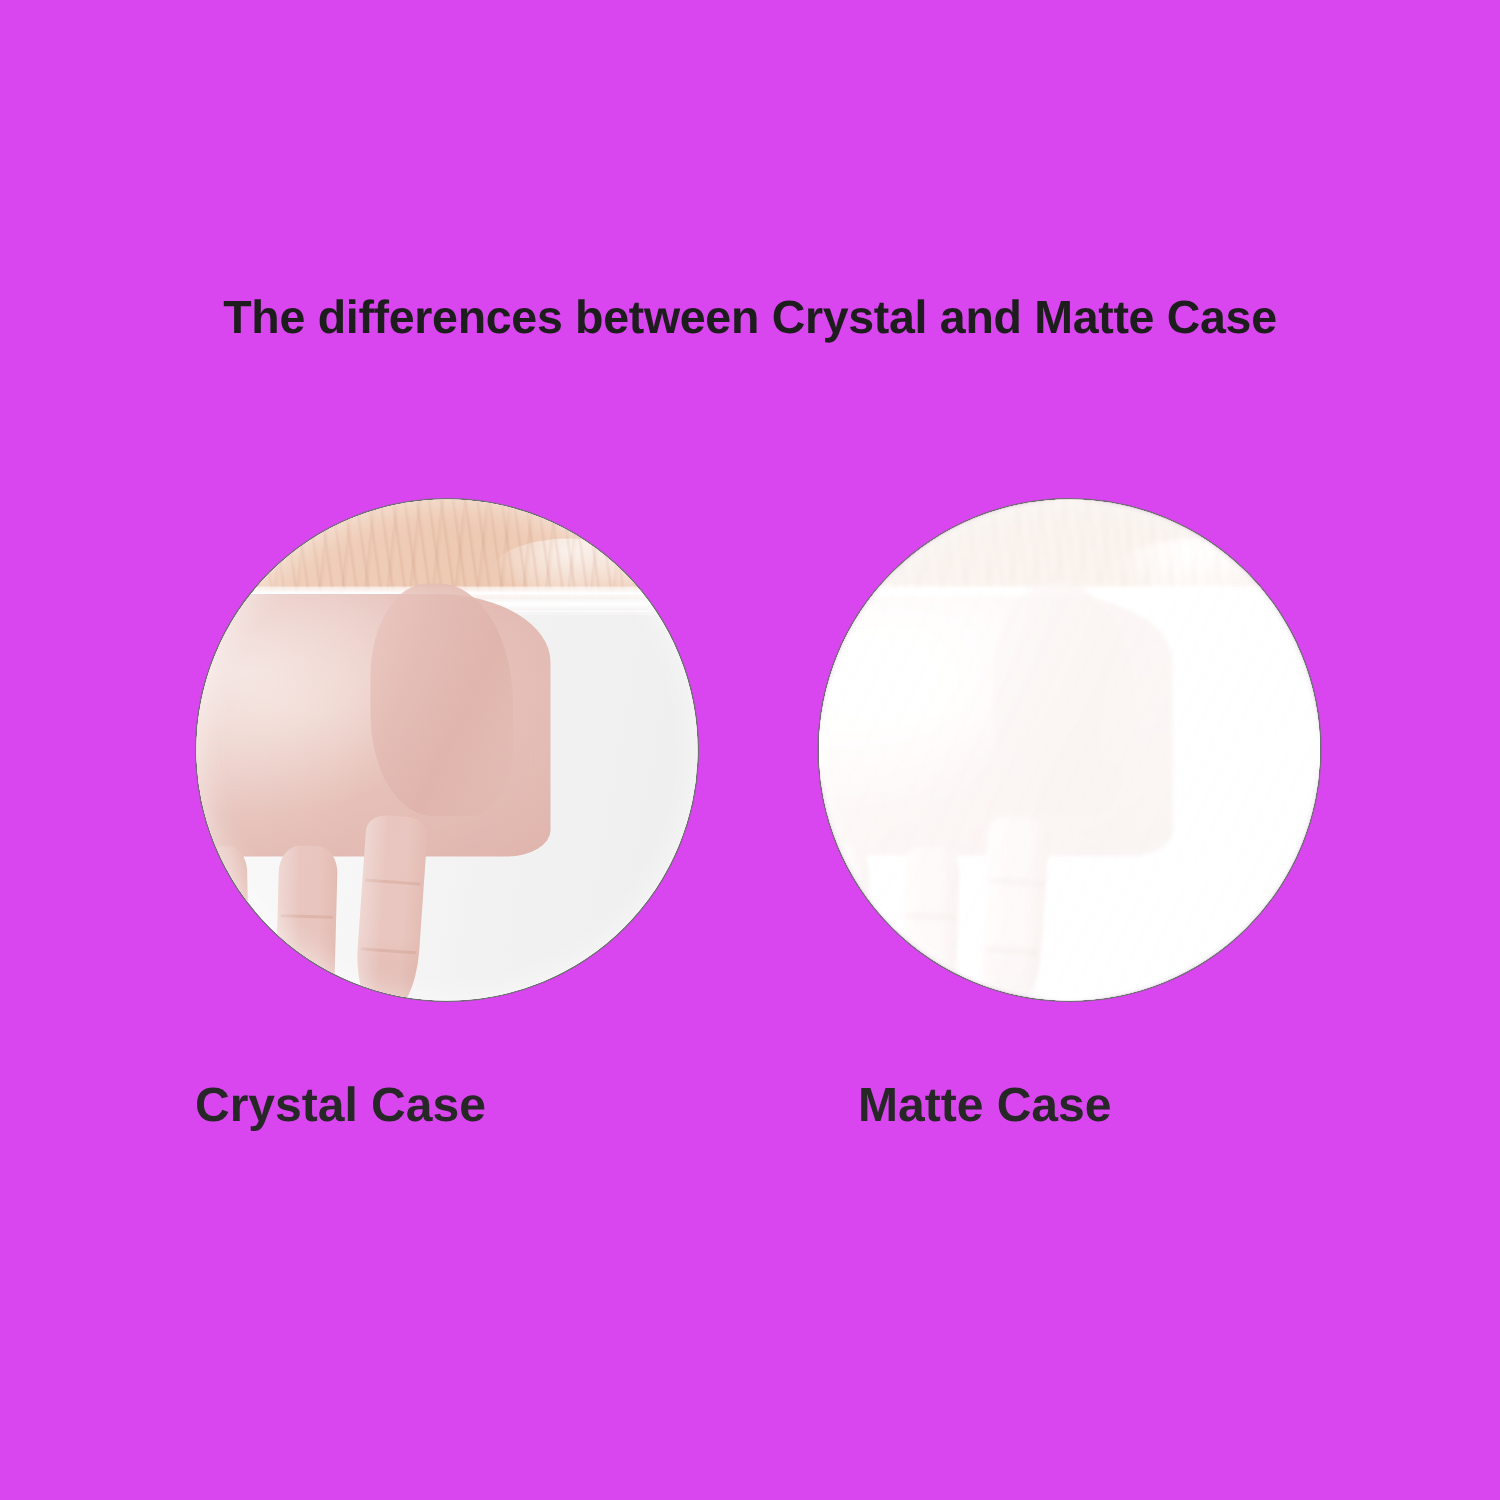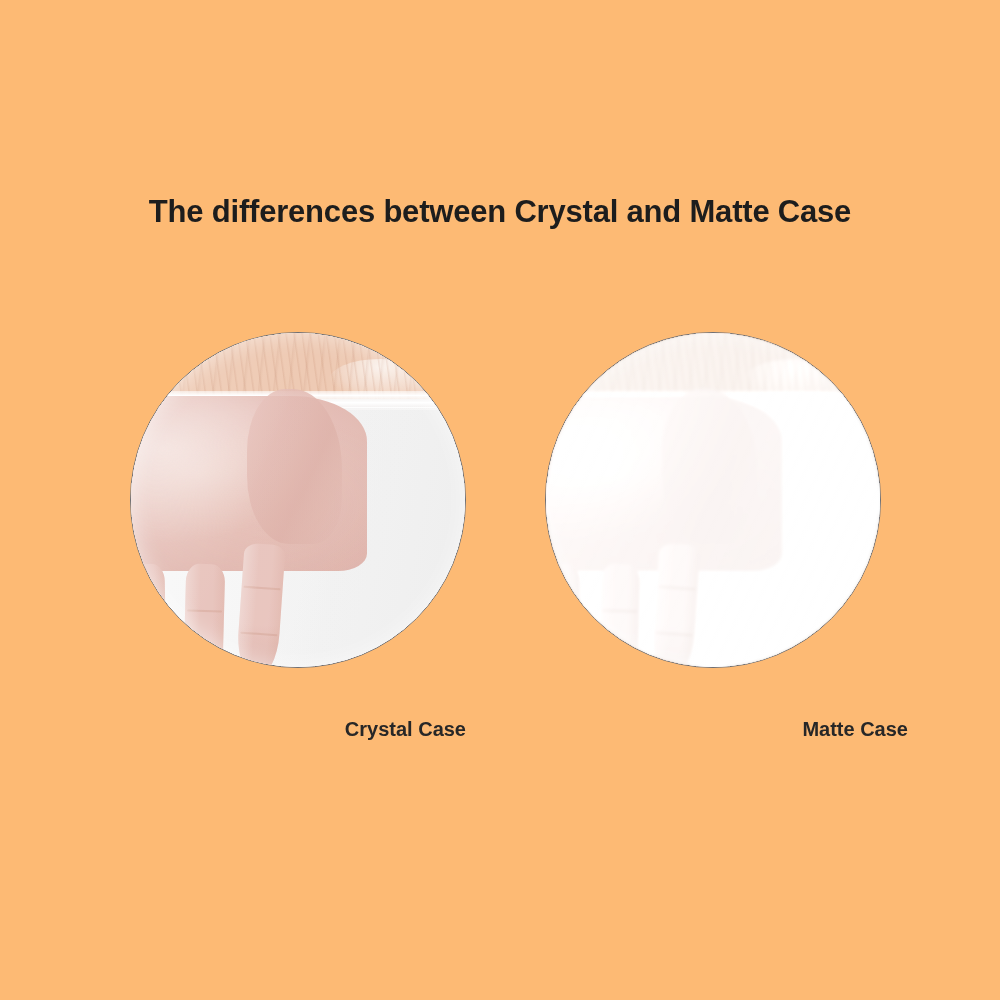--- a/index.html
+++ b/index.html
@@ -13,21 +13,21 @@
     height: 1000px;
     position: relative;
     overflow: hidden;
     font-family: "Liberation Sans", sans-serif;
     -webkit-font-smoothing: antialiased;
   }
 
   .page {
     position: absolute;
     inset: 0;
-    background: #fdba74;
+    background: #d946ef;
   }
 
   
   .title {
     position: absolute;
     top: 194px;
     left: 0;
     width: 1000px;
     text-align: center;
     font-size: 31px;
@@ -274,22 +274,22 @@
     border-radius: 50%;
     pointer-events: none;
     box-shadow: inset 0 0 22px rgba(255,255,255,0.55);
   }
 
   
   .caption {
     position: absolute;
     top: 718px;
     width: 336px;
-    text-align: right;
-    font-size: 20px;
+    text-align: left;
+    font-size: 32px;
     font-weight: bold;
     color: #272727;
     font-family: "Liberation Sans", sans-serif;
     white-space: nowrap;
   }
   .caption.left  { left: 130px; }
   .caption.right { left: 572px; }
 </style>
 </head>
 <body style="background: rgb(255, 255, 255);">

